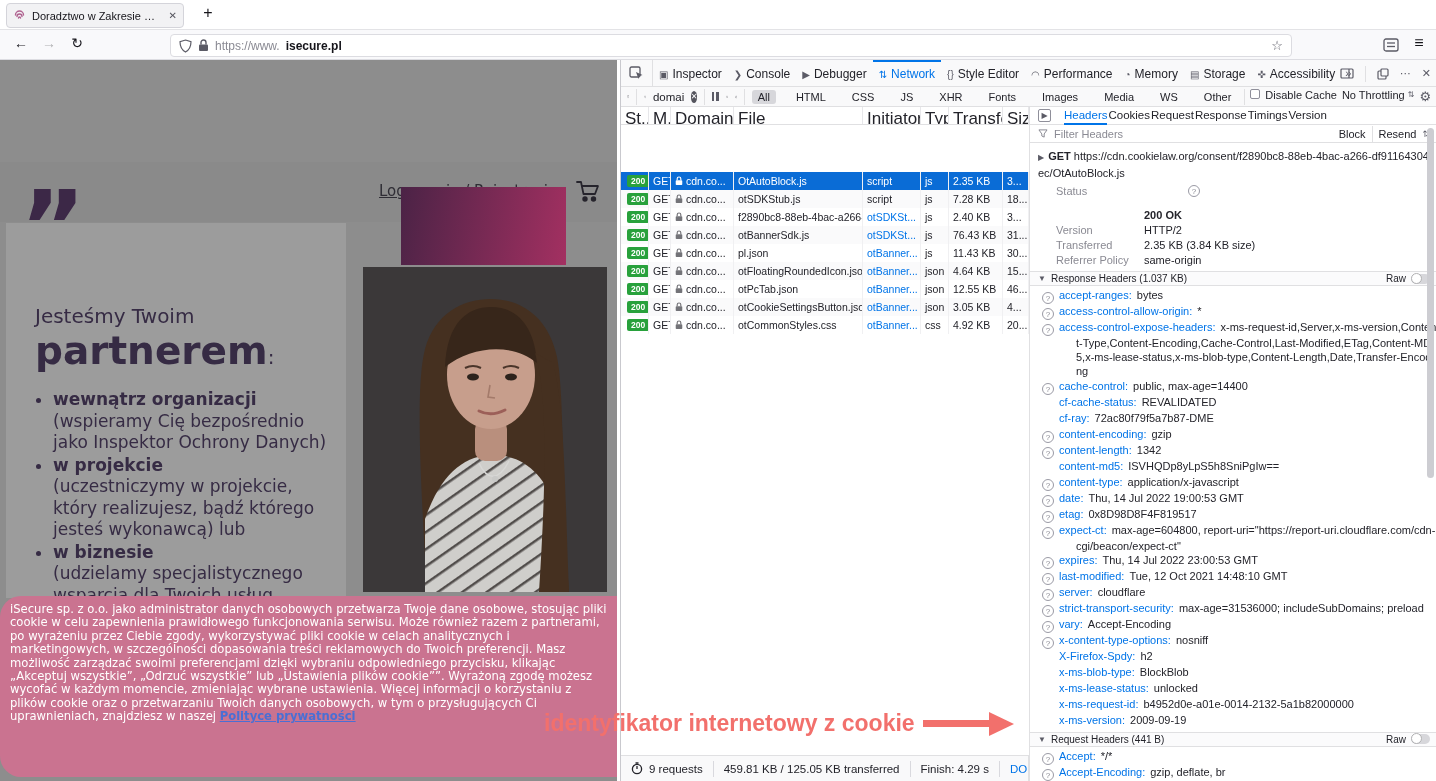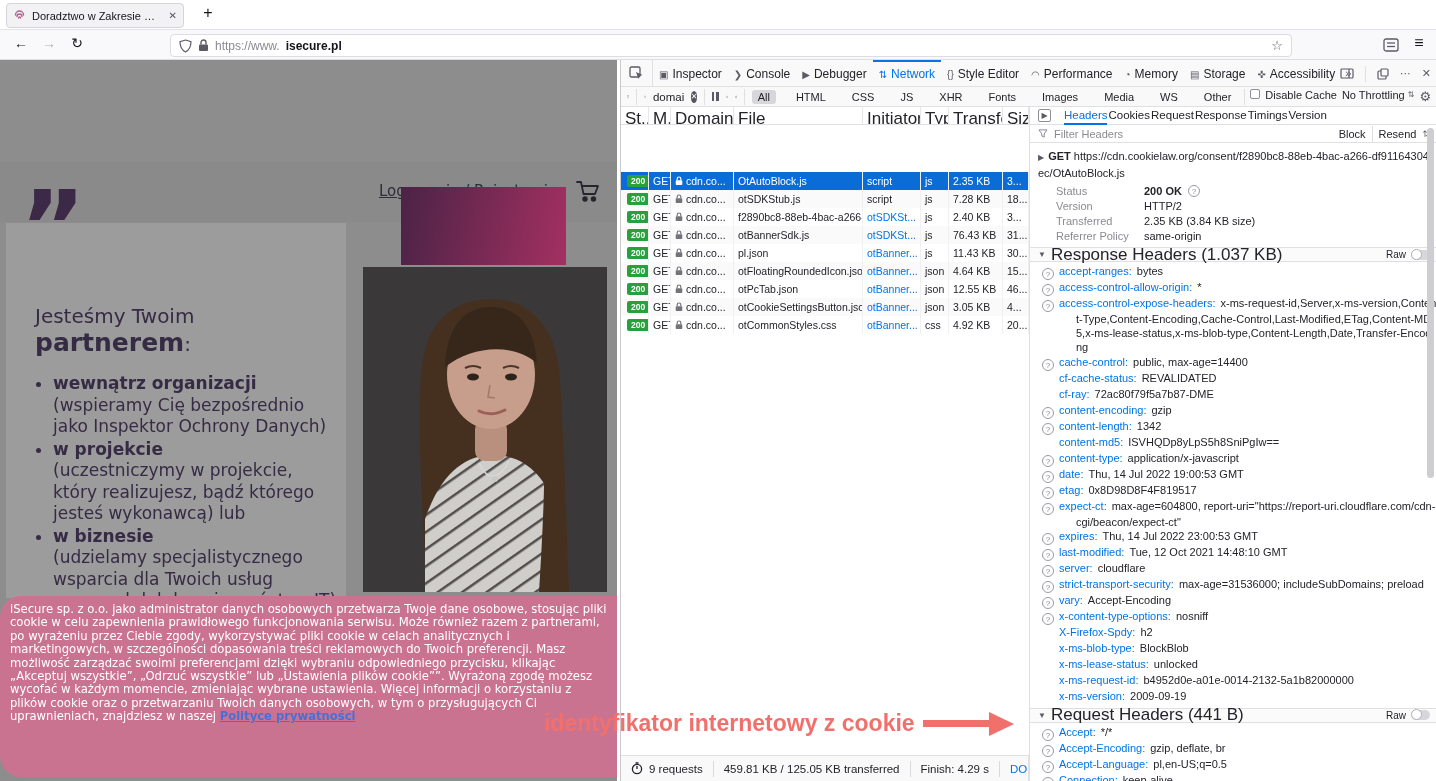--- a/index.html
+++ b/index.html
@@ -34,21 +34,21 @@
   .burger i { display:block; height:5px; background:#572a64; border-radius:2px; margin-bottom:5px; }
   .subheader { position:absolute; left:0; top:102px; width:617px; height:60px; background:#8a8a8a; }
   .login { position:absolute; right:60px; top:20px; font-size:15px; color:#2f2d35; text-decoration:underline; }
   .cart { position:absolute; right:16px; top:16px; }
   .quote { position:absolute; left:20px; top:118px; font-size:100px; font-weight:bold; color:#3c2847; line-height:1; }
   .card { position:absolute; left:6px; top:163px; width:340px; height:375px; background:#9c9c9c; }
   .gradrect { position:absolute; left:401px; top:127px; width:165px; height:78px; background:linear-gradient(100deg,#4b2346,#a33061); }
   .portrait { position:absolute; left:363px; top:207px; width:244px; height:325px; }
   .hero-text { position:absolute; left:35px; top:244px; width:302px; color:#362b44; }
   .hero-title { font-size:20px; }
-  .hero-title b { font-size:25px; font-weight:bold; }
+  .hero-title b { font-size:39px; font-weight:bold; }
   .bullets { margin-top:16px; padding-left:18px; }
   .bullets li { font-size:17px; line-height:21.5px; margin-bottom:1px; }
   .bullets b { font-weight:bold; }
   .cookie-banner { position:absolute; left:0; top:536px; width:681px; height:181px; background:#ca7390;border-radius:21px; }
   .cb-text { position:absolute; left:10px; top:7px; width:598px; font-size:11.6px; line-height:13.4px; color:#fff; }
   .cb-text a { color:#4a6fd4; font-weight:bold; text-decoration:underline; }
   .cb-buttons { position:absolute; left:102px; top:126px; display:flex; gap:13px; }
   .cb-btn { height:34px; padding:0 22px; border-radius:17px; background:#5e2c80; color:#fff; font-weight:bold; font-size:13.5px; display:flex; align-items:center; font-family:"DejaVu Sans", sans-serif; }
   .cb-btn.outlined { border:2px solid #d4c6df; }
 
@@ -103,24 +103,24 @@
   .hd-inner { position:absolute; left:0; top:18px; width:408px; }
   .hd-filterrow { height:18px; border-bottom:1px solid #e0e0e2; display:flex; align-items:center; padding:0 8px; gap:6px; }
   .hd-filterrow .ph { color:#8a8a93; flex:1; }
   .hd-filterrow .act { color:#23232a; }
   .hd-filterrow .tiny { font-size:9px; color:#5b5b66; }
   .url-line { padding:6px 8px 4px 8px; line-height:14.5px; word-break:break-all; }
   .url-line .tri { color:#5b5b66; font-size:8px; margin-right:4px; }
   .sumrow { display:flex; padding:1px 8px 1px 26px; line-height:13px; }
   .sumrow .lab { width:88px; color:#8a8a93; flex:0 0 auto; }
   .sumrow .val { color:#23232a; }
-  .statusgreen { color:#058b00; font-weight:bold; }
+  .statusgreen { color:#058b00; font-weight:bold;margin-top:24px; }
   .secbar { height:15px; border-top:1px solid #e0e0e2; border-bottom:1px solid #e0e0e2; background:#fbfbfc; display:flex; align-items:center; padding:0 8px; gap:5px; margin-top:3px; }
   .secbar .tri { font-size:8px; color:#5b5b66; }
-  .secbar .t { font-size:17px; color:#23232a; flex:1; }
+  .secbar .t { font-size:10px; color:#23232a; flex:1; }
   .rawlab { font-size:10px; color:#23232a; }
   .toggle { width:19px; height:10px; border-radius:5px; background:#d7d7db; position:relative; }
   .toggle i { position:absolute; left:0; top:-1px; width:11px; height:11px; border-radius:50%; background:#fff; border:1px solid #b1b1b3; }
   .hlist { padding-top:2px; }
   .hrow { padding-left:46px; text-indent:-34px; line-height:14.2px; word-break:break-all; }
   .qicon { display:inline-block; width:12px; height:12px; border:1px solid #9a9aa5; border-radius:50%; color:#8a8a93; font-size:8px; line-height:11px; text-align:center; margin-right:5px; visibility:hidden; text-indent:0; vertical-align:-2px; }
   .qicon.show { visibility:visible; }
   .hname { color:#0074e8; }
   .hcolon { color:#0074e8; margin-right:5px; }
   .hval { color:#23232a; }

